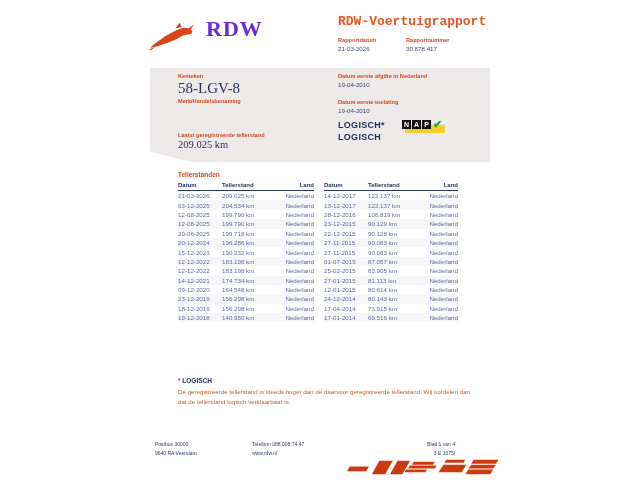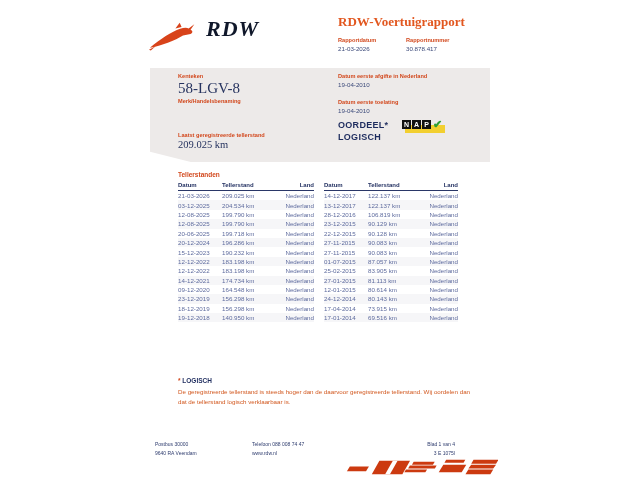--- a/index.html
+++ b/index.html
@@ -2,22 +2,22 @@
 <html><head>
 <meta charset="utf-8">
 <style>
   html,body{margin:0;padding:0;background:#fff;}
   #page{position:relative;width:640px;height:480px;background:#ffffff;
         font-family:"Liberation Sans",sans-serif;overflow:hidden;}
 
   
   .logo-bird{position:absolute;left:148px;top:18px;}
   .logo-text{position:absolute;left:206px;top:16px;font-family:"Liberation Serif",serif;
-             font-weight:bold;font-size:22px;color:#0f172a;letter-spacing:1px;font-style:italic;}
-  .doc-title{position:absolute;left:338px;top:14px;font-family:Liberation Serif, serif;
+             font-weight:bold;font-size:22px;color:#6d28d9;letter-spacing:1px;}
+  .doc-title{position:absolute;left:338px;top:14px;font-family:Liberation Mono, monospace;
              font-weight:bold;font-size:13px;color:#e2571f;}
   .hdr-label{position:absolute;font-size:5.6px;font-weight:bold;color:#d2481d;}
   .hdr-value{position:absolute;font-size:6.2px;color:#3c4a7a;}
   .lbl-rapportdatum{left:338px;top:37px;} .val-rapportdatum{left:338px;top:45px;}
   .lbl-rapportnummer{left:406px;top:37px;} .val-rapportnummer{left:406px;top:45px;}
 
   
   .vbox{position:absolute;left:150px;top:68px;width:340px;height:94px;background:#edeae9;
         clip-path:polygon(0 0,100% 0,100% 100%,12% 100%,0 89%);}
   .vbox .lab{position:absolute;font-size:5.6px;font-weight:bold;color:#d2481d;}
@@ -91,21 +91,21 @@
     <div class="lab lab-teller">Laatst geregistreerde tellerstand</div>
     <div class="val-serif val-teller">209.025 km</div>
 
     <div class="lab lab-afgifte">Datum eerste afgifte in Nederland</div>
     <div class="val-sans val-afgifte">19-04-2010</div>
 
     <div class="lab lab-toelating">Datum eerste toelating</div>
     <div class="val-sans val-toelating">19-04-2010</div>
 
     <div class="oordeel">
-      <div>OORDEEL*</div>
+      <div>LOGISCH*</div>
       <div>LOGISCH</div>
     </div>
 
     <div class="nap">
       <div class="nap-yellow"></div>
       <div class="nap-sq" style="left: 0px;">N</div><div class="nap-sq" style="left: 10px;">A</div><div class="nap-sq" style="left: 20px;">P</div><span id="nap-letters"></span>
       <div class="nap-check">✔</div>
     </div>
   </div>
 

